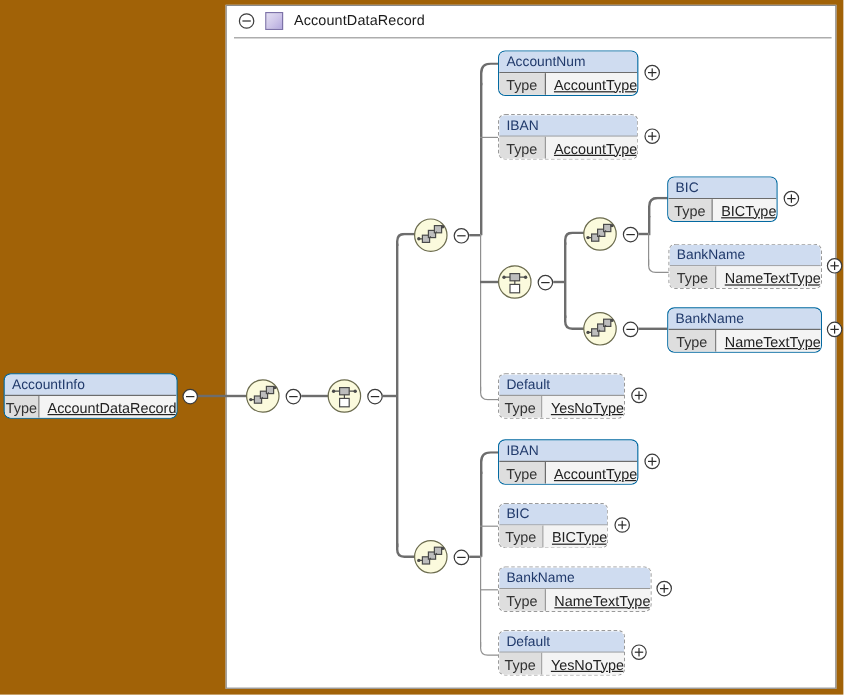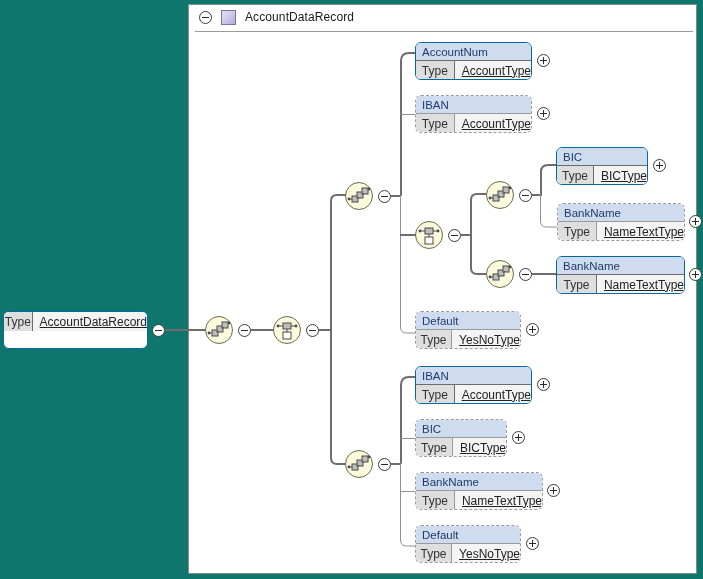--- a/index.html
+++ b/index.html
@@ -1,17 +1,17 @@
 <!DOCTYPE html>
 <html><head>
 <meta charset="utf-8">
 <style>
   html,body{margin:0;padding:0;background:#ffffff;}
   body{font-family:"Liberation Sans", sans-serif;}
-  #stage{position:relative;width:703px;height:579px;overflow:hidden;background:#0f766e;}
+  #stage{position:relative;width:703px;height:579px;overflow:hidden;background:#a16207;}
 
   
   .container{
     position:absolute;
     border:1px solid #8a8a8a;
     background:#ffffff;
     box-sizing:border-box;
   }
   .container-head{
     position:absolute;
@@ -135,20 +135,21 @@
   <div class="container" style="left:188px;top:4px;width:509px;height:570px;"></div>
 
   <div class="container-head" style="left:199px;top:6px;height:22px;">
     <span class="toggle" style="position:relative;"></span>
     <span class="ct-swatch"></span>
     <span class="ct-label">AccountDataRecord</span>
   </div>
   <div class="head-rule" style="left:195px;top:31px;width:498px;"></div>
 
   <div class="node" style="left:3px;top:311px;width:145px;height:38px;">
+    <div class="nm">AccountInfo</div>
     <div class="tp">
       <div class="k">Type</div>
       <div class="v">AccountDataRecord</div>
     </div>
   </div>
   <div class="toggle" style="left:152px;top:324px;"></div>
 
   <div class="ln h thick" style="left:165px;top:329px;width:42px;"></div>
 
   <div class="comp" style="left:205px;top:316px;">

